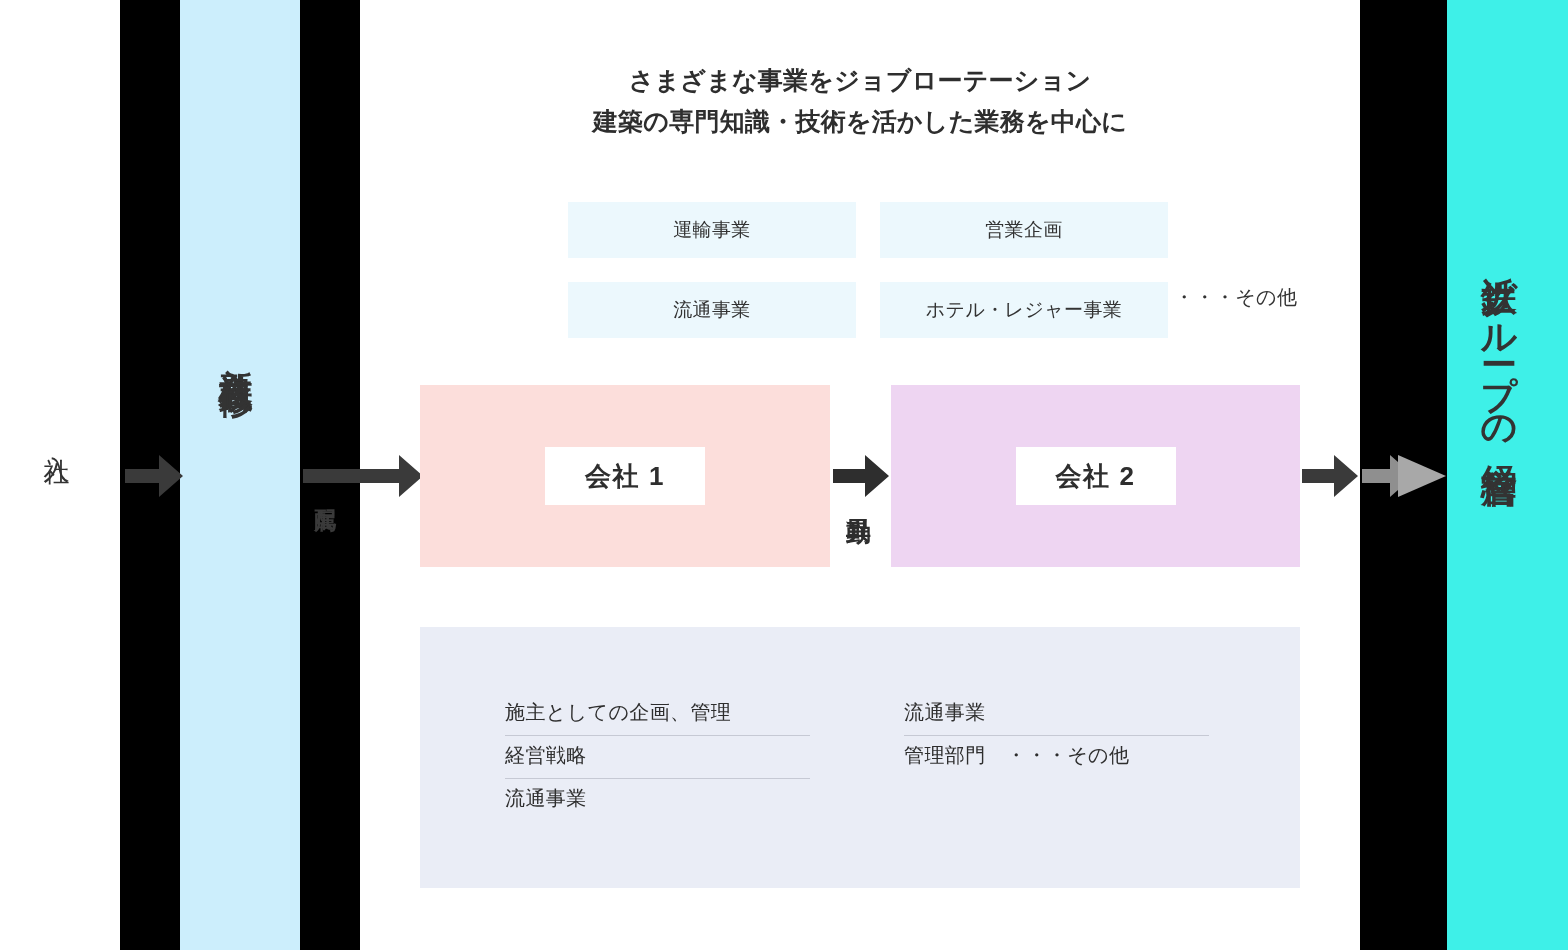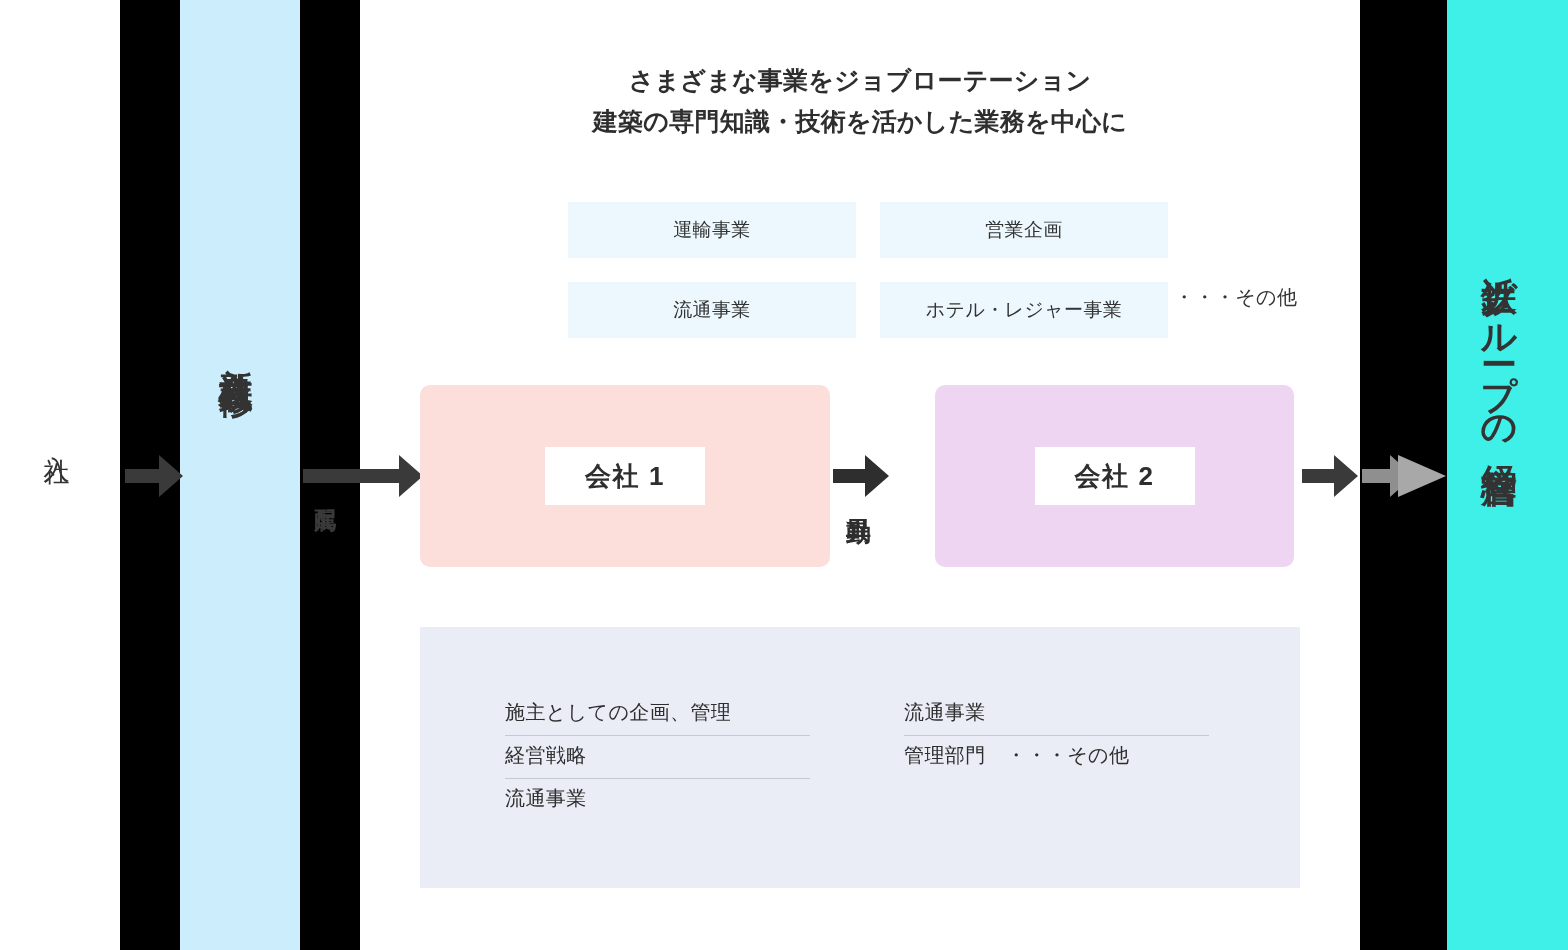--- a/index.html
+++ b/index.html
@@ -147,32 +147,30 @@
   }
 
   
   .company-box {
     position: absolute;
     top: 385px;
     height: 182px;
     display: flex;
     align-items: center;
     justify-content: center;
-    border-radius: 10px;
   }
   .company-1 {
     left: 420px;
     width: 410px;
     background: #fcdedb;
   }
   .company-2 {
     left: 891px;
-    width: 359px;
+    width: 409px;
     background: #eed5f2;
-    margin-left: 44px;
   }
   .company-chip {
     background: #ffffff;
     width: 160px;
     height: 58px;
     display: flex;
     align-items: center;
     justify-content: center;
     font-size: 26px;
     font-weight: 700;

